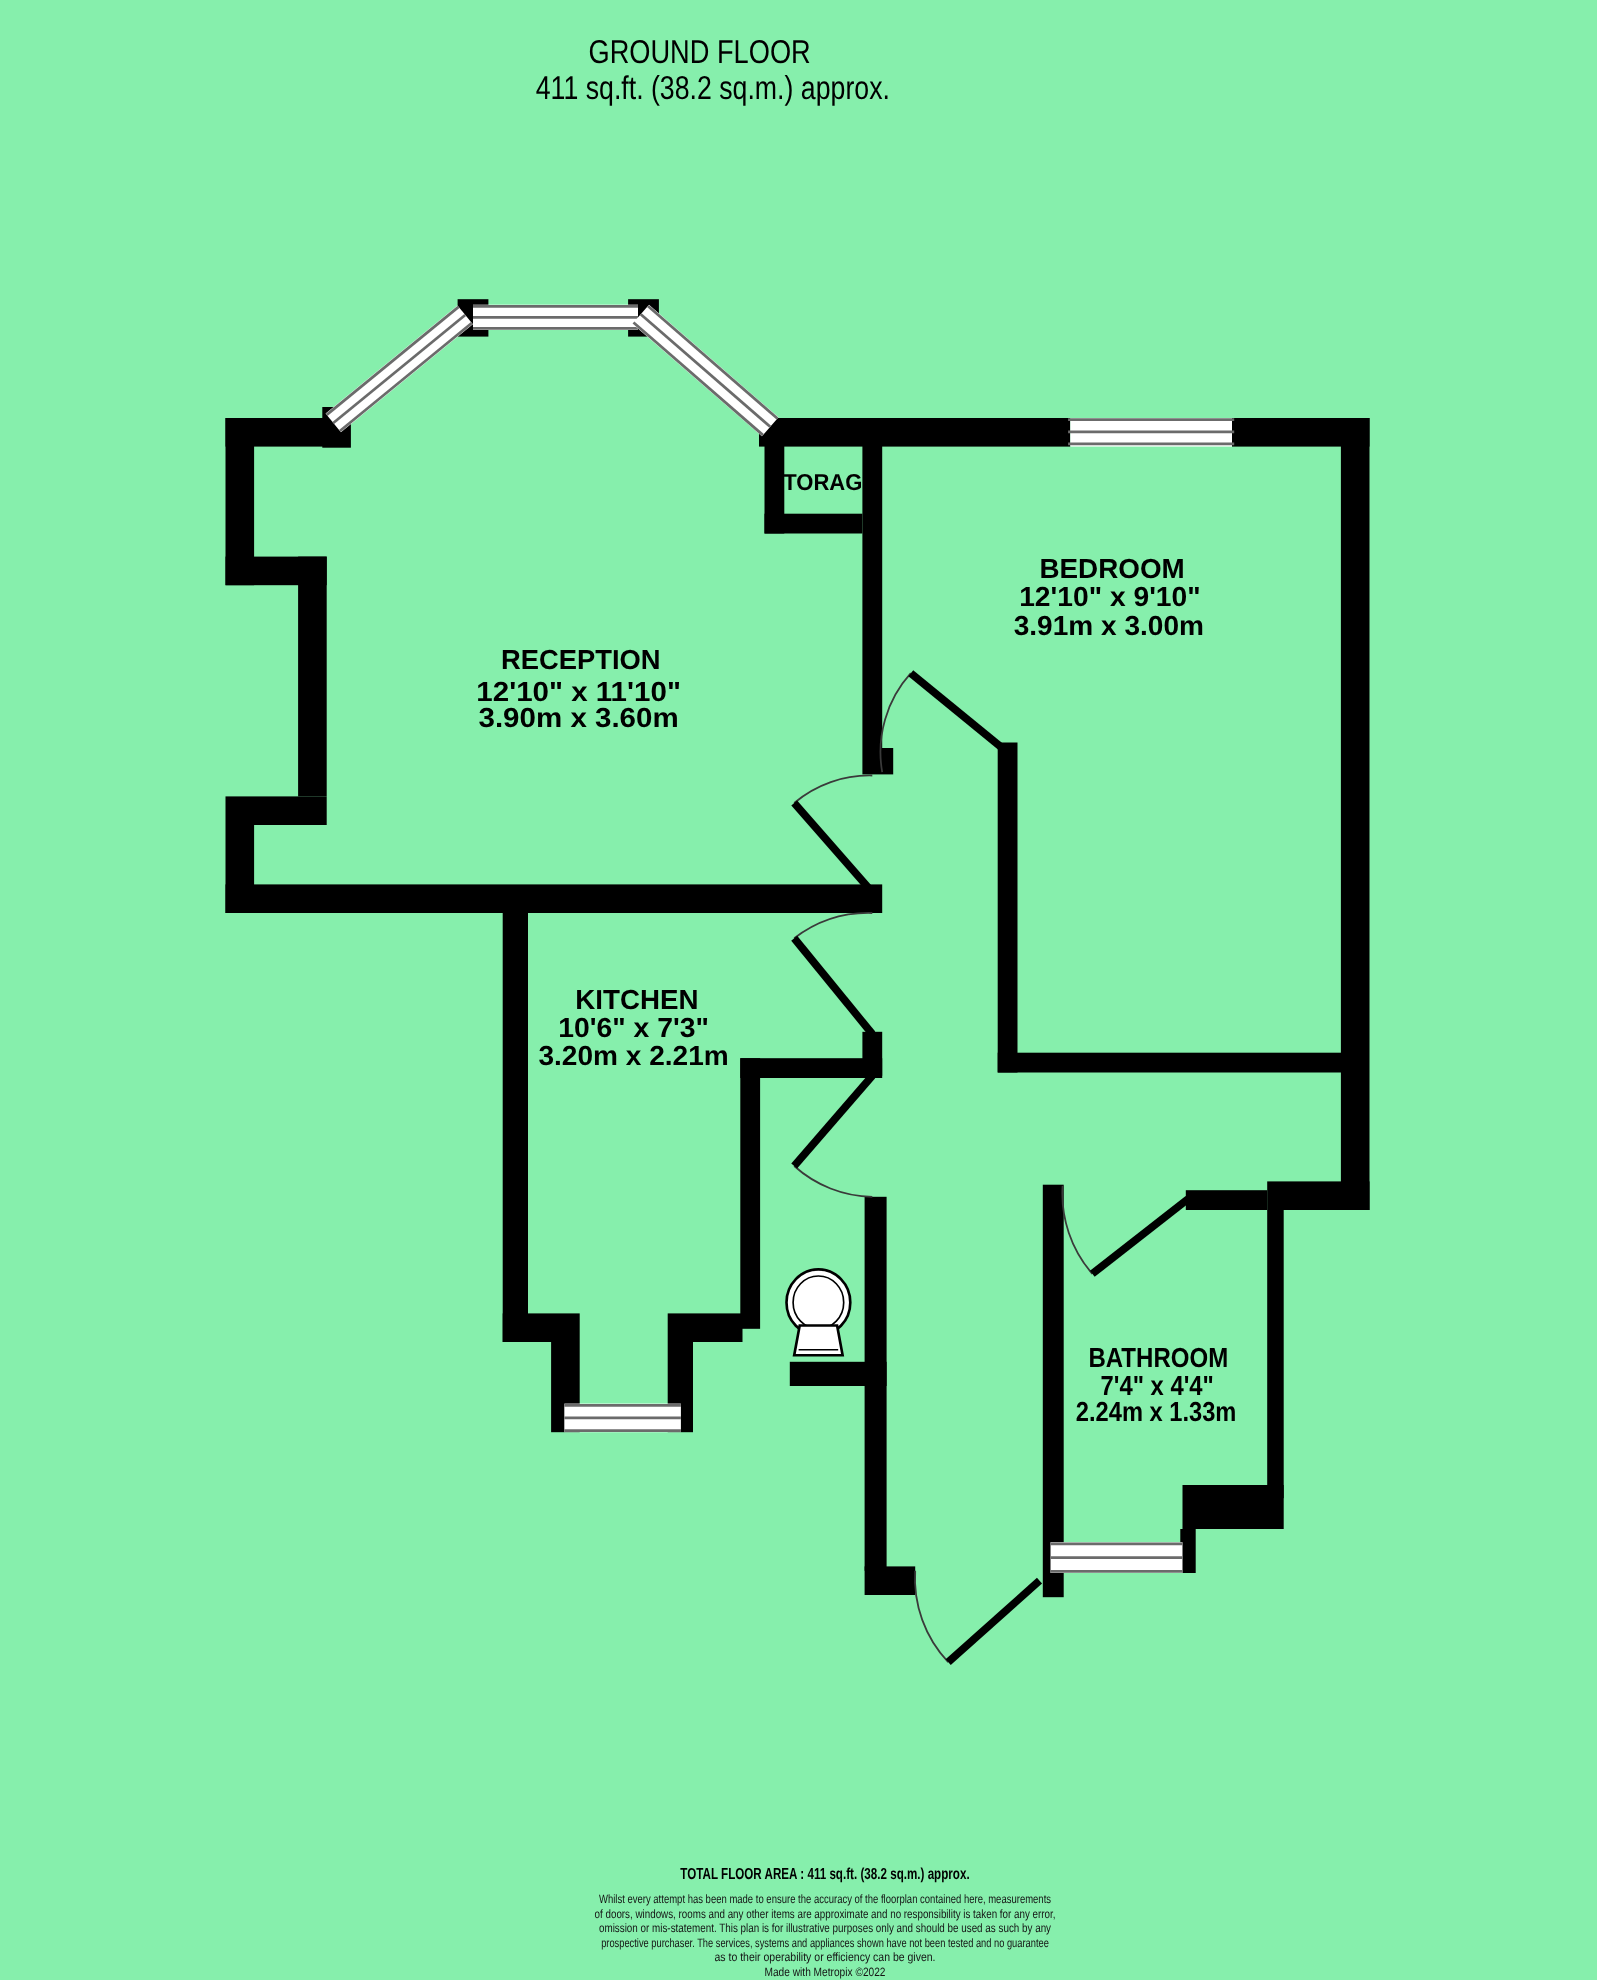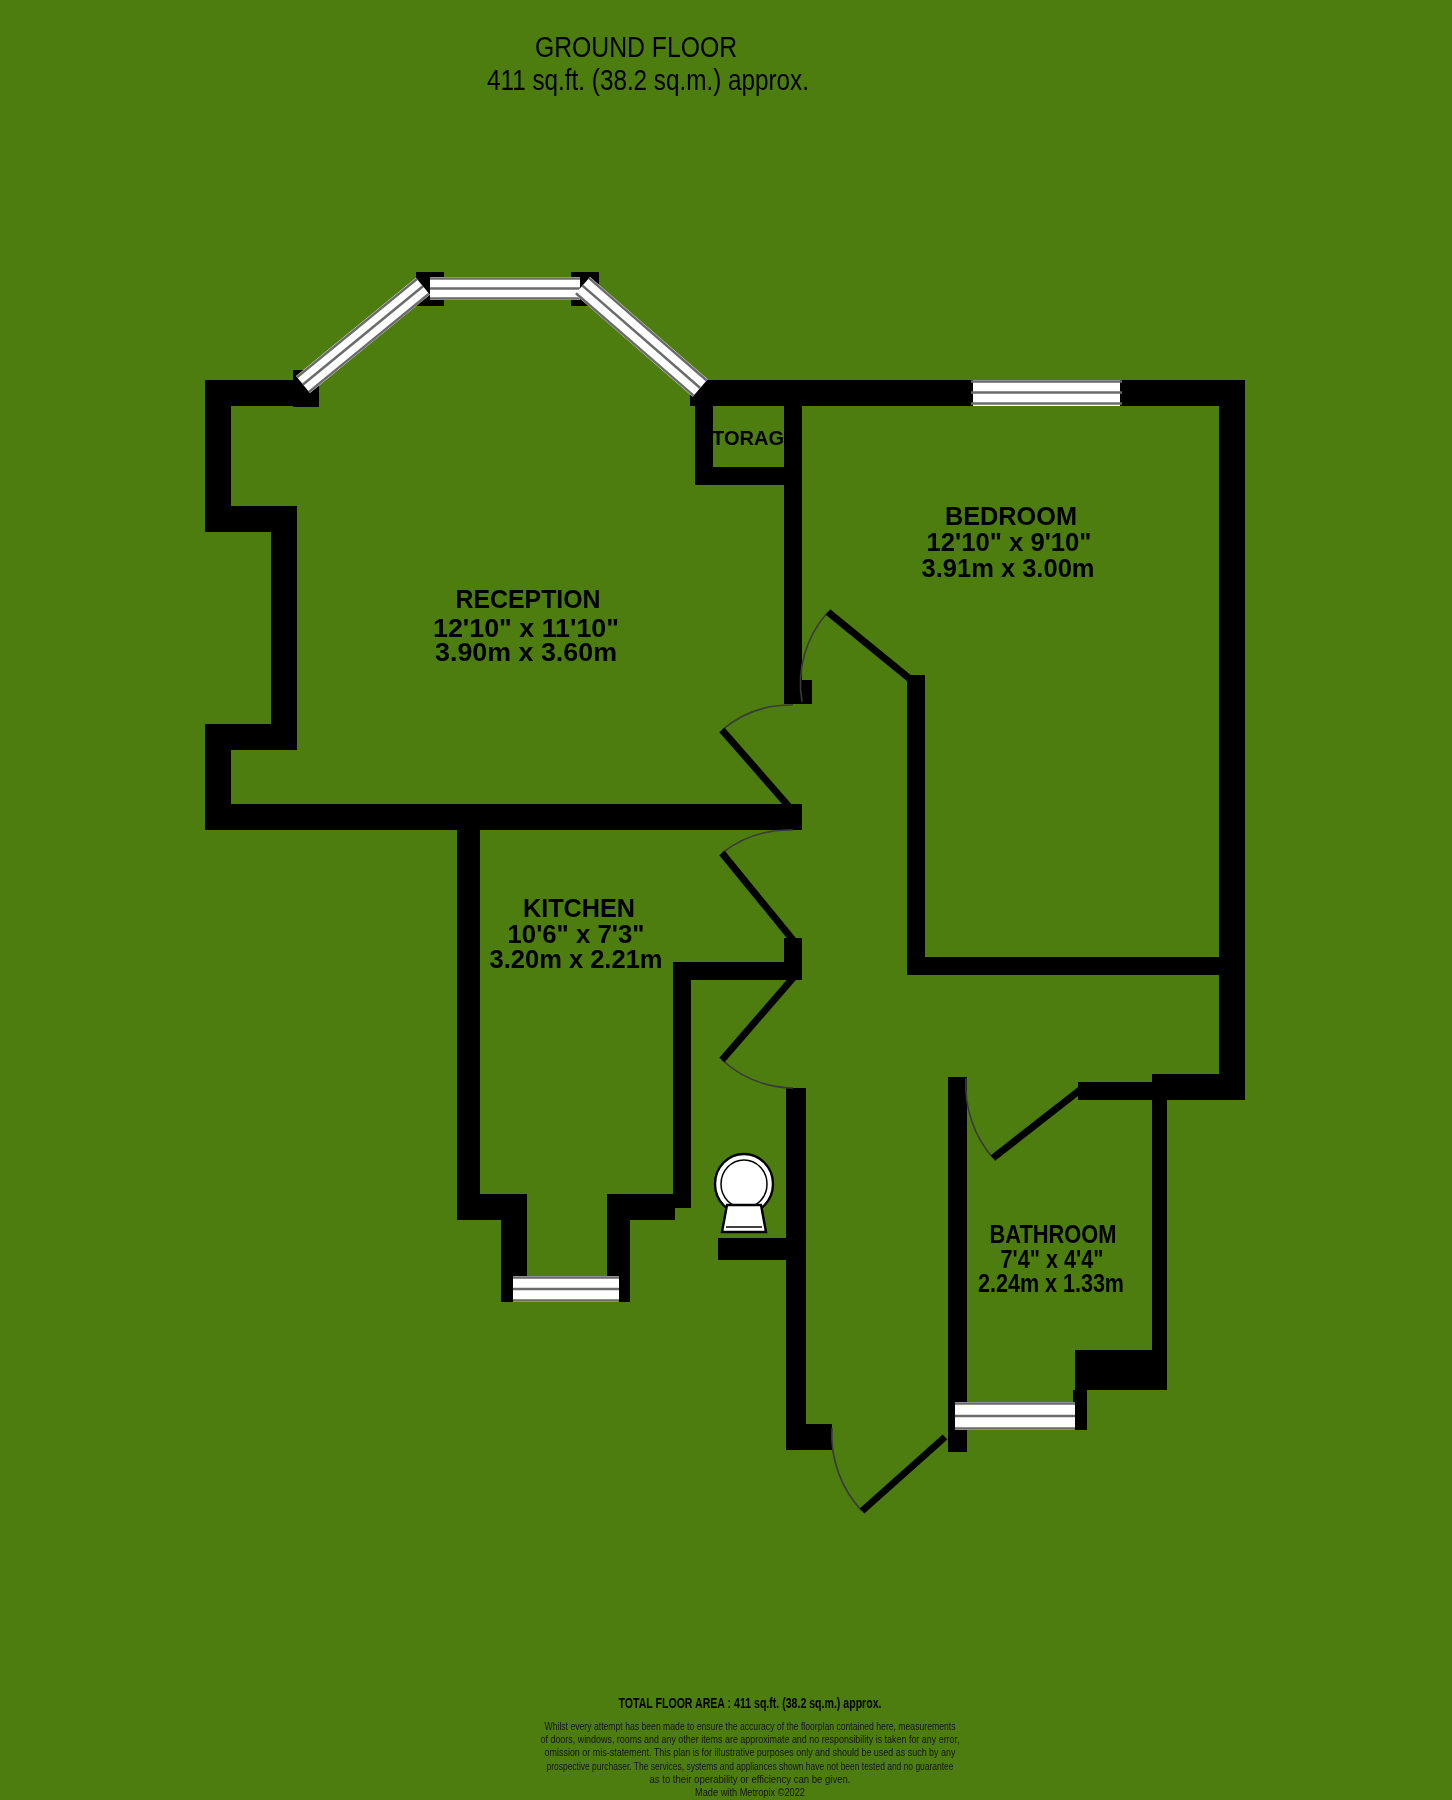--- a/index.html
+++ b/index.html
@@ -1,16 +1,16 @@
 <!DOCTYPE html>
 <html><head>
 <meta charset="utf-8">
 <style>
   html,body{margin:0;padding:0;background:#ffffff}
-  .page{position:relative;width:1452px;height:1800px;background:#4d7c0f;overflow:hidden}
+  .page{position:relative;width:1452px;height:1800px;background:#86efac;overflow:hidden}
   svg{display:block}
   .wall{fill:#000000;stroke:none}
   .wband{fill:#ffffff;stroke:none}
   .wline{stroke:#6b6b6b;stroke-width:2.5;fill:none}
   .leaf{stroke:#000000;stroke-width:7;stroke-linecap:butt}
   .arc{fill:none;stroke:#3a3a3a;stroke-width:1.6}
   .fixture{fill:#ffffff;stroke:#000000;stroke-width:2.4}
   .fixline{fill:none;stroke:#000000;stroke-width:1.5}
   text{font-family:"Liberation Sans","DejaVu Sans",sans-serif;fill:#000000}
   .ttl{font-size:30px;font-weight:400}

